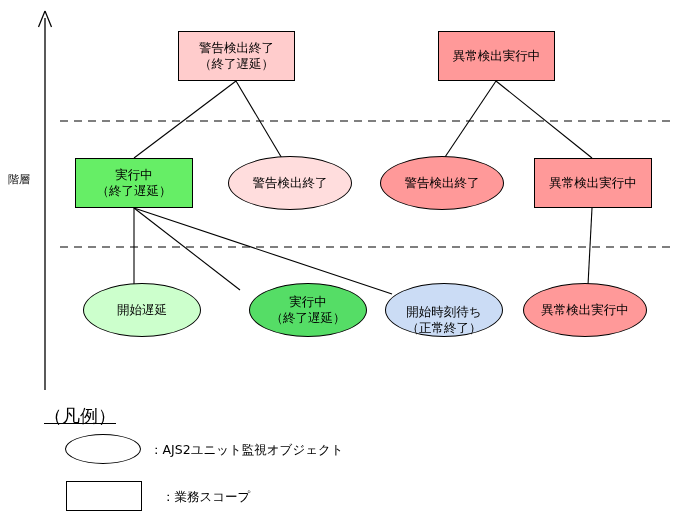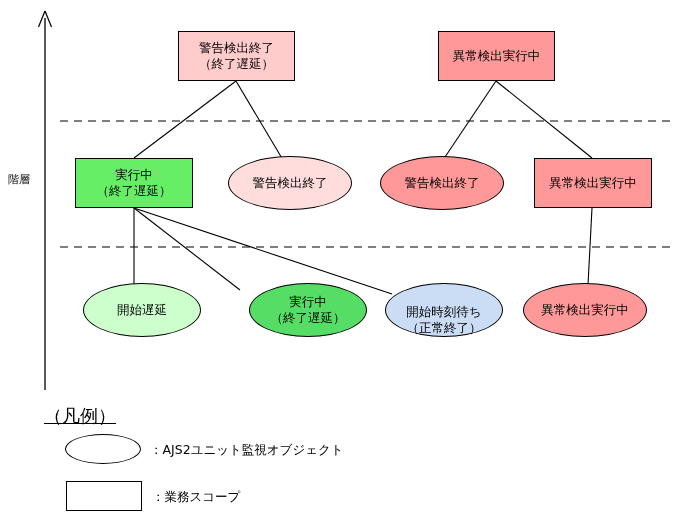--- a/index.html
+++ b/index.html
@@ -141,13 +141,13 @@
       <span class="ln">異常検出実行中</span>
     </div>
   </div>
 
 <div class="legend-title" style="left:44px; top:404px;">（凡例）</div>
 
 <div class="legend-shape ellipse" style="left:65px; top:434px; width:76px; height:30px;"></div>
 <div class="legend-text" style="left:150px; top:442px;">：AJS2ユニット監視オブジェクト</div>
 
 <div class="legend-shape" style="left:66px; top:481px; width:76px; height:30px;"></div>
-<div class="legend-text" style="left:152px; top:489px;">：業務スコープ</div>
+<div class="legend-text" style="left:162px; top:489px;">：業務スコープ</div>
 
 </body></html>

